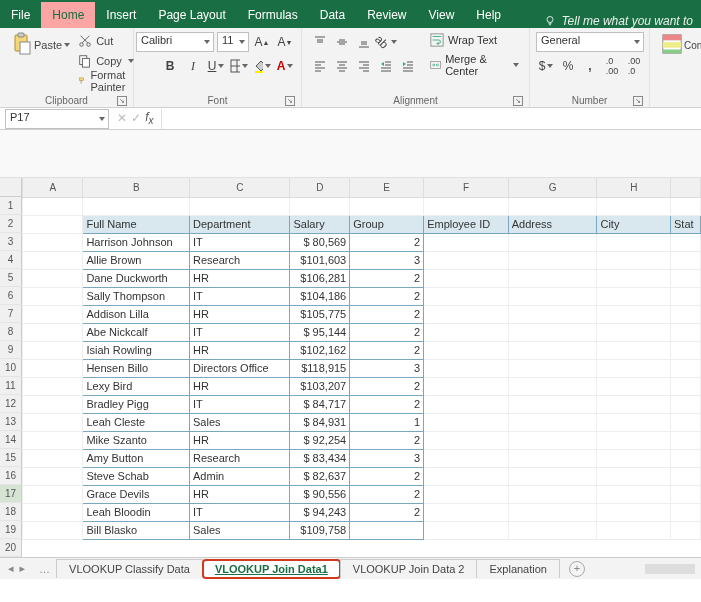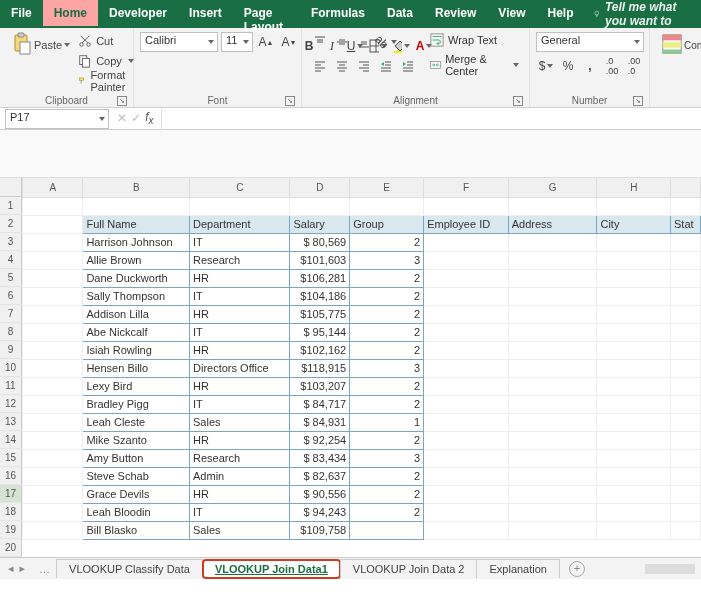--- a/index.html
+++ b/index.html
@@ -1,19 +1,19 @@
 <!DOCTYPE html>
 <html><head>
 <meta charset="utf-8">
 <style>
   * { box-sizing: border-box; margin: 0; padding: 0; font-family: "Segoe UI", Arial, sans-serif; }
   body { background: #fff; width: 701px; height: 602px; overflow: hidden; font-size: 12px; color: #333; }
 
   
-  .menubar { display: flex; align-items: flex-start; background: #1a6e43; height: 28px; color: #fff; font-weight: bold; }
+  .menubar { display: flex; align-items: flex-end; background: #1a6e43; height: 28px; color: #fff; }
   .menubar .tab { padding: 6px 11px; font-size: 12px; cursor: default; }
   .menubar .tab.selected { background: #fca5a5; color: #1a6e43; }
   .menubar .spacer { flex: 1; }
   .menubar .tell { display: flex; align-items: center; gap: 5px; padding: 0 8px; font-size: 12px; font-style: italic; opacity: 0.9; }
   .menubar .tell svg { width: 12px; height: 12px; }
 
   
   .ribbon { display: flex; align-items: stretch; background: #f3f3f3; border-bottom: 1px solid #d0d0d0; height: 80px; }
   .group { border-right: 1px solid #e2e2e2; padding: 2px 6px 0 6px; display: flex; flex-direction: column; }
   .group-body { flex: 1; display: flex; align-items: flex-start; }
@@ -72,21 +72,20 @@
   .scrollhint .bar{width:50px;height:10px;background:#ddd;}
 
   .underline-a { text-decoration: underline;}
 </style>
 </head>
 <body>
 
 <div class="menubar">
   <div class="tab">File</div>
   <div class="tab selected">Home</div>
-  <div class="tab">Developer</div>
   <div class="tab">Insert</div>
   <div class="tab">Page Layout</div>
   <div class="tab">Formulas</div>
   <div class="tab">Data</div>
   <div class="tab">Review</div>
   <div class="tab">View</div>
   <div class="tab">Help</div>
   <div class="spacer"></div>
   <div class="tell">
     <svg viewBox="0 0 16 16" fill="none" stroke="#fff" stroke-width="1.2">
@@ -135,21 +134,21 @@
               <path d="M6 7v6" stroke="#555"></path>
             </svg>
           <span>Format Painter</span>
         </div>
       </div>
     </div>
     <div class="group-label"><span>Clipboard</span><span class="launcher">↘</span></div>
   </div>
 
   <div class="group" style="width:168px">
-    <div class="group-body" style="padding-top:2px;">
+    <div class="group-body" style="flex-direction:column; padding-top:2px;align-items:flex-end;">
       <div class="font-row">
         <div class="selector" style="width:78px"><span>Calibri</span><span class="dd"></span></div>
         <div class="selector" style="width:32px"><span>11</span><span class="dd"></span></div>
         <div class="btn-sq">A<sup style="font-size:7px">▲</sup></div>
         <div class="btn-sq">A<sup style="font-size:7px">▼</sup></div>
       </div>
       <div class="row2">
         <div class="btn-sq A1">B</div>
         <div class="btn-sq" style="font-style:italic;font-family:serif">I</div>
         <div class="btn-sq underline-a">U<span class="dd"></span></div>

